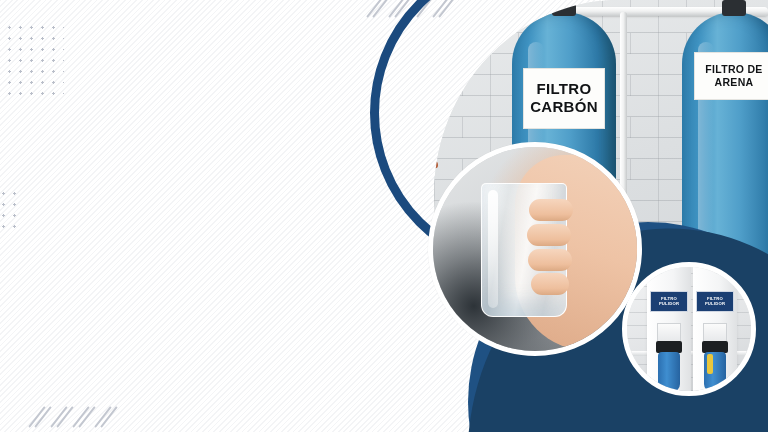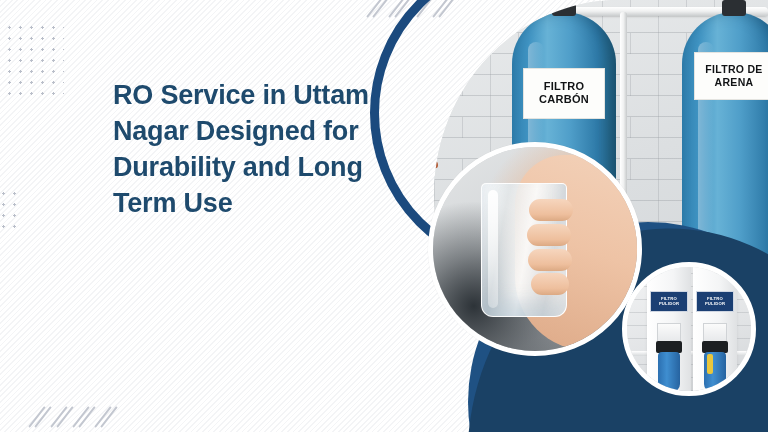--- a/index.html
+++ b/index.html
@@ -289,21 +289,21 @@
     font-weight: 700;
     text-align: center;
     letter-spacing: 0.3px;
     line-height: 1.22;
     border: 1px solid #e4e4e0;
   }
   .tank.t1 .tank-label {
     top: 56px;
     width: 76px;
     padding: 11px 2px;
-    font-size: 11px;
+    font-size: 15px;
   }
   .tank.t2 .tank-label {
     top: 40px;
     width: 74px;
     padding: 10px 2px;
     font-size: 10.5px;
   }
 
   
   .circle-glass {
@@ -501,21 +501,20 @@
       <span></span>
       <span></span>
       <span></span>
     <span></span>
       <span></span>
       <span></span>
       <span></span>
   </div>
 
   <div class="text-block">
-    <h1 class="headline">RO Service in Uttam Nagar Designed for Durability and Long Term Use</h1>
   </div>
 
   <div class="photo-stage">
 
     <div class="arc"></div>
 
     <div class="main-photo">
       <div class="photo-inner">
         <div class="brick"></div>
 

